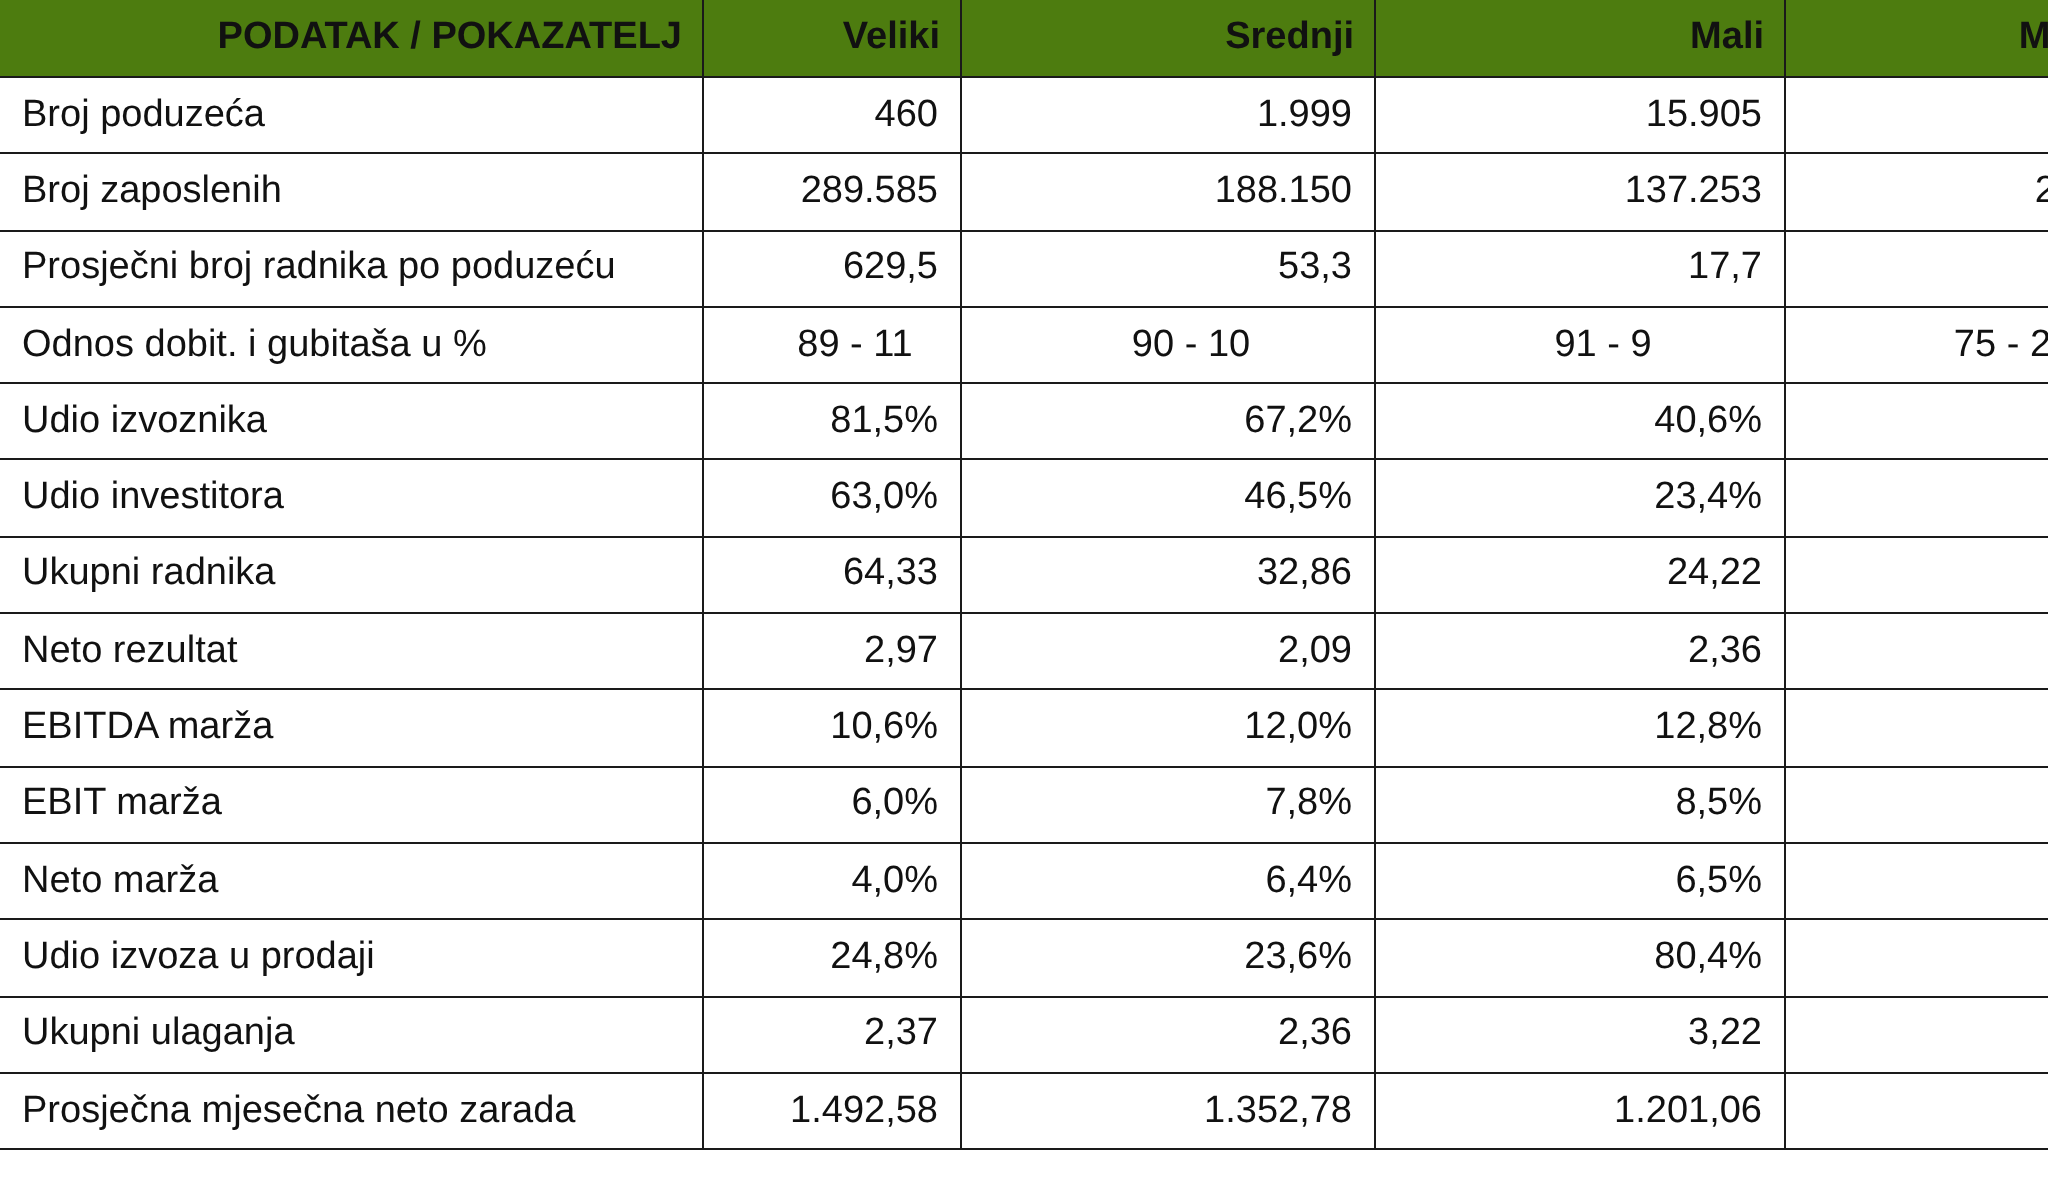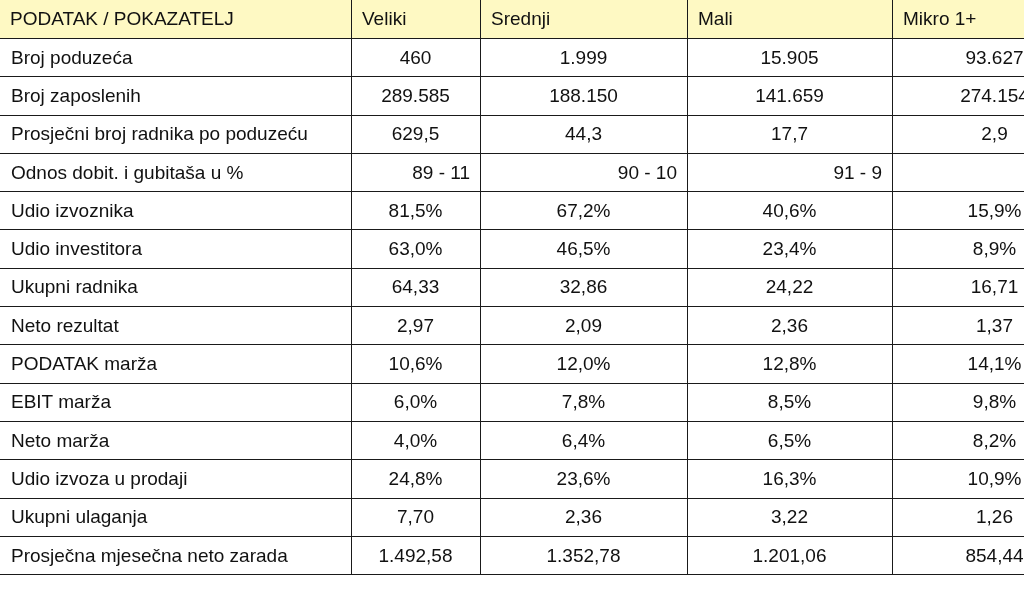--- a/index.html
+++ b/index.html
@@ -25,35 +25,35 @@
     table.data-table td {
       border: 1.5px solid #1a1a1a;
       height: 38.3px;
       padding: 0 10px;
       font-size: 19px;
       white-space: nowrap;
       overflow: hidden;
       box-sizing: border-box;
     }
     table.data-table thead th {
-      background: #fef9c3;
-      font-weight: normal;
-      text-align: left;
+      background: #4d7c0f;
+      font-weight: bold;
+      text-align: right;
       height: 39px;
     }
     table.data-table td.label {
       text-align: left;
       padding-left: 11px;
     }
     table.data-table td.num {
-      text-align: center;
+      text-align: right;
       padding-right: 11px;
     }
     table.data-table td.ratio {
-      text-align: right;
+      text-align: center;
       padding-left: 33px;
     }
     col.c-label { width: 352px; }
     col.c-veliki { width: 129px; }
     col.c-srednji { width: 207px; }
     col.c-mali { width: 205px; }
     col.c-mikro1 { width: 205px; }
   </style>
 </head>
 <body>
@@ -82,28 +82,28 @@
       <td class="num">460</td>
       <td class="num">1.999</td>
       <td class="num">15.905</td>
       <td class="num">93.627</td>
 
     </tr>
     <tr>
       <td class="label">Broj zaposlenih</td>
       <td class="num">289.585</td>
       <td class="num">188.150</td>
-      <td class="num">141.659</td>
+      <td class="num">137.253</td>
       <td class="num">274.154</td>
 
     </tr>
     <tr>
       <td class="label">Prosječni broj radnika po poduzeću</td>
       <td class="num">629,5</td>
-      <td class="num">44,3</td>
+      <td class="num">53,3</td>
       <td class="num">17,7</td>
       <td class="num">2,9</td>
 
     </tr>
     <tr>
       <td class="label">Odnos dobit. i gubitaša u %</td>
       <td class="ratio">89 - 11</td>
       <td class="ratio">90 - 10</td>
       <td class="ratio">91 - 9</td>
       <td class="ratio">75 - 25</td>
@@ -135,21 +135,21 @@
     </tr>
     <tr>
       <td class="label">Neto rezultat</td>
       <td class="num">2,97</td>
       <td class="num">2,09</td>
       <td class="num">2,36</td>
       <td class="num">1,37</td>
 
     </tr>
     <tr>
-      <td class="label">PODATAK marža</td>
+      <td class="label">EBITDA marža</td>
       <td class="num">10,6%</td>
       <td class="num">12,0%</td>
       <td class="num">12,8%</td>
       <td class="num">14,1%</td>
 
     </tr>
     <tr>
       <td class="label">EBIT marža</td>
       <td class="num">6,0%</td>
       <td class="num">7,8%</td>
@@ -162,27 +162,27 @@
       <td class="num">4,0%</td>
       <td class="num">6,4%</td>
       <td class="num">6,5%</td>
       <td class="num">8,2%</td>
 
     </tr>
     <tr>
       <td class="label">Udio izvoza u prodaji</td>
       <td class="num">24,8%</td>
       <td class="num">23,6%</td>
-      <td class="num">16,3%</td>
+      <td class="num">80,4%</td>
       <td class="num">10,9%</td>
 
     </tr>
     <tr>
       <td class="label">Ukupni ulaganja</td>
-      <td class="num">7,70</td>
+      <td class="num">2,37</td>
       <td class="num">2,36</td>
       <td class="num">3,22</td>
       <td class="num">1,26</td>
 
     </tr>
     <tr>
       <td class="label">Prosječna mjesečna neto zarada</td>
       <td class="num">1.492,58</td>
       <td class="num">1.352,78</td>
       <td class="num">1.201,06</td>

